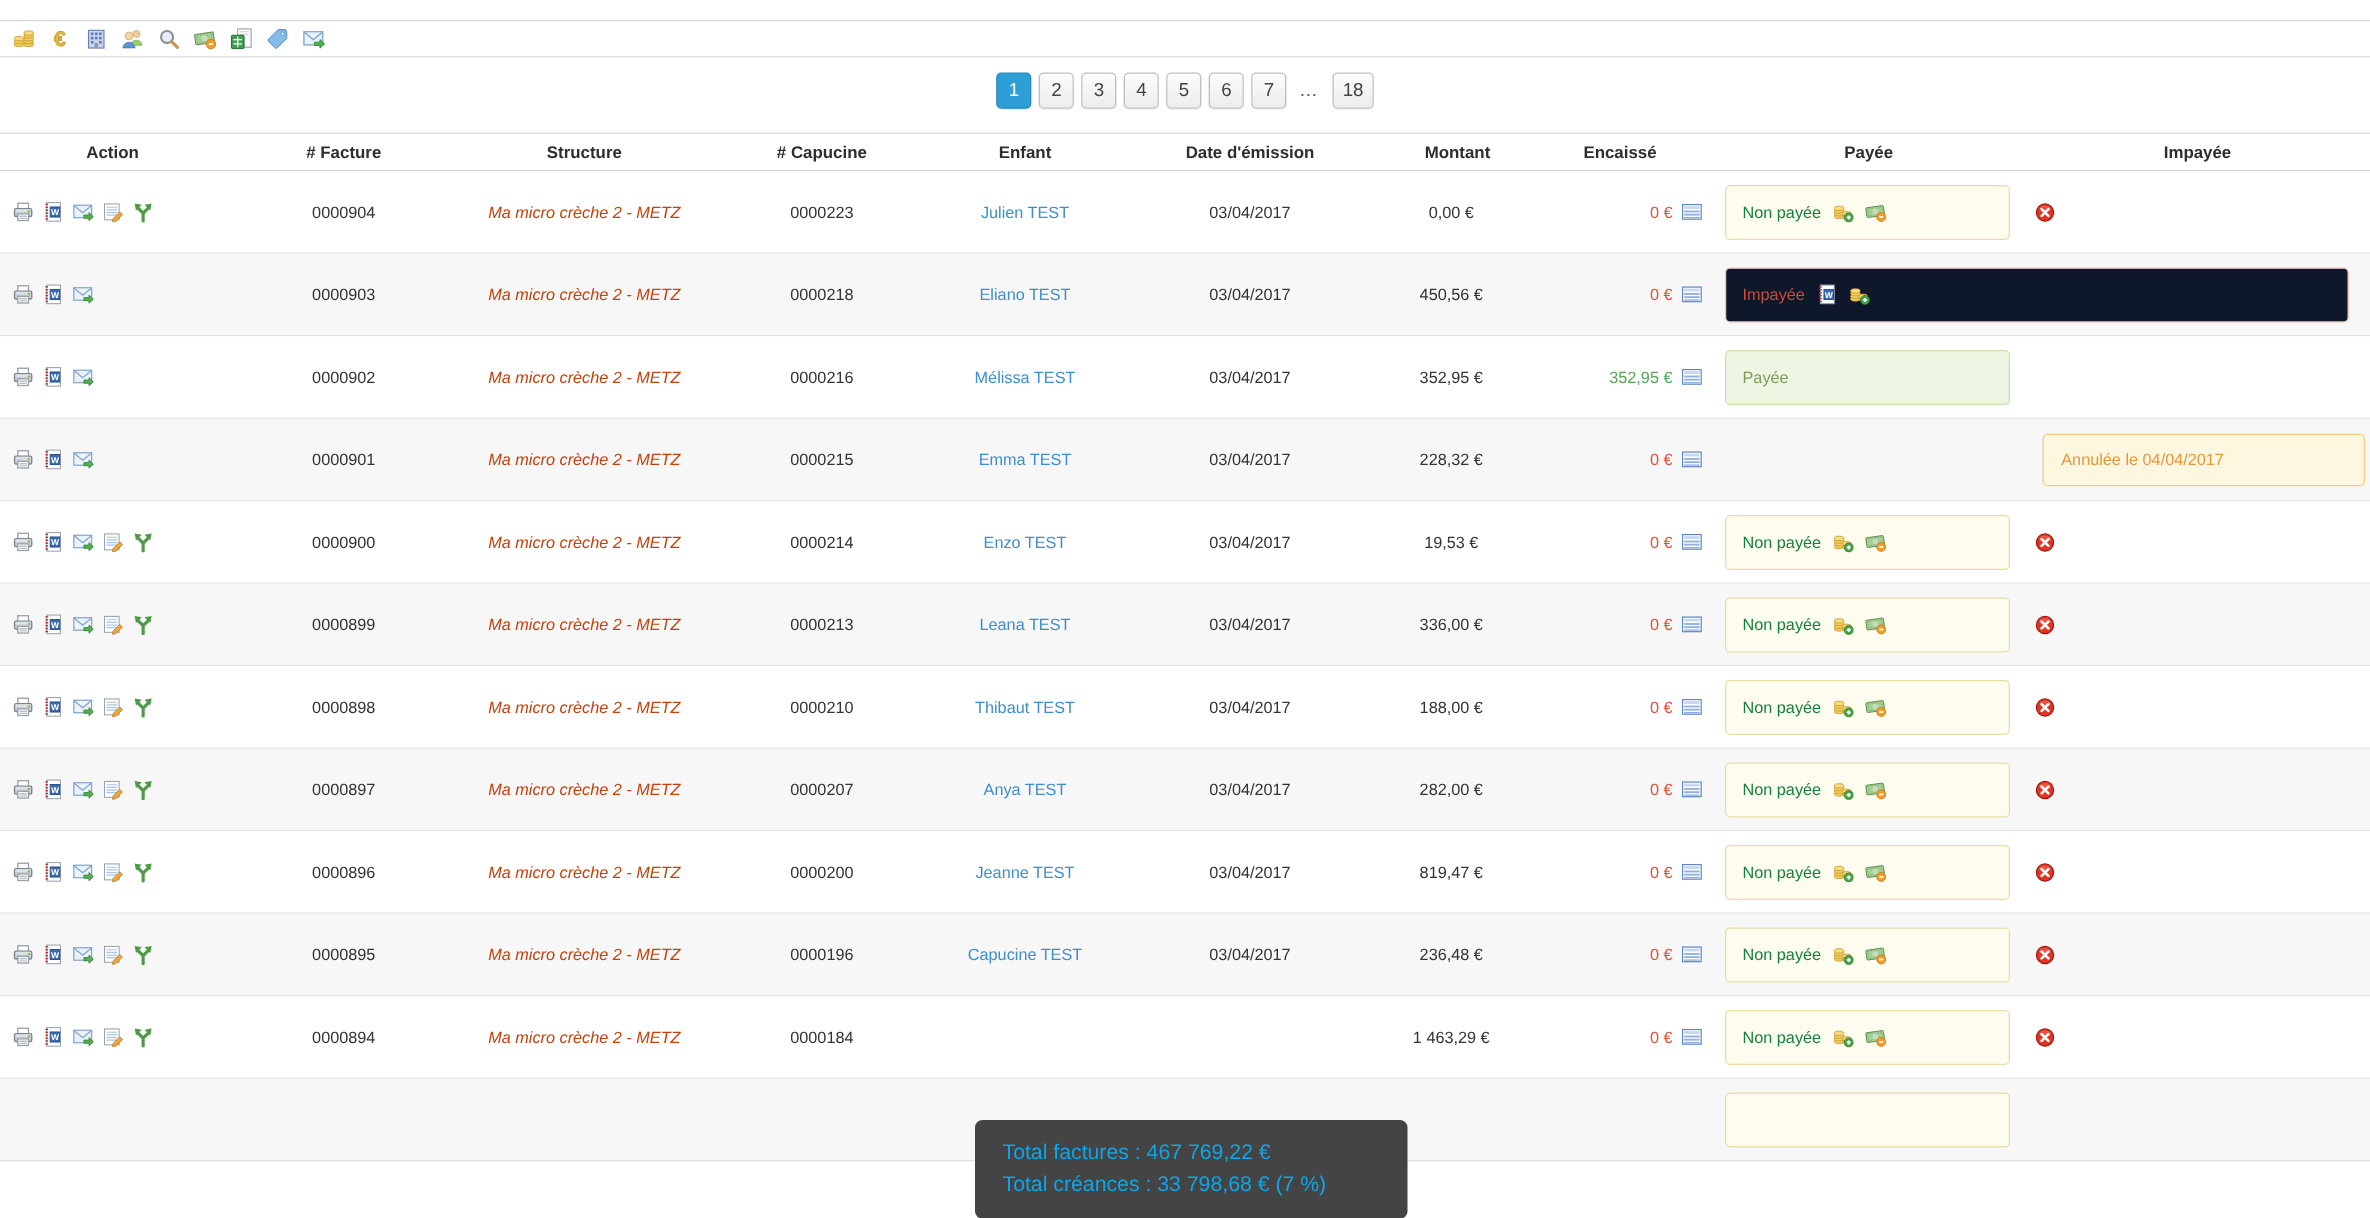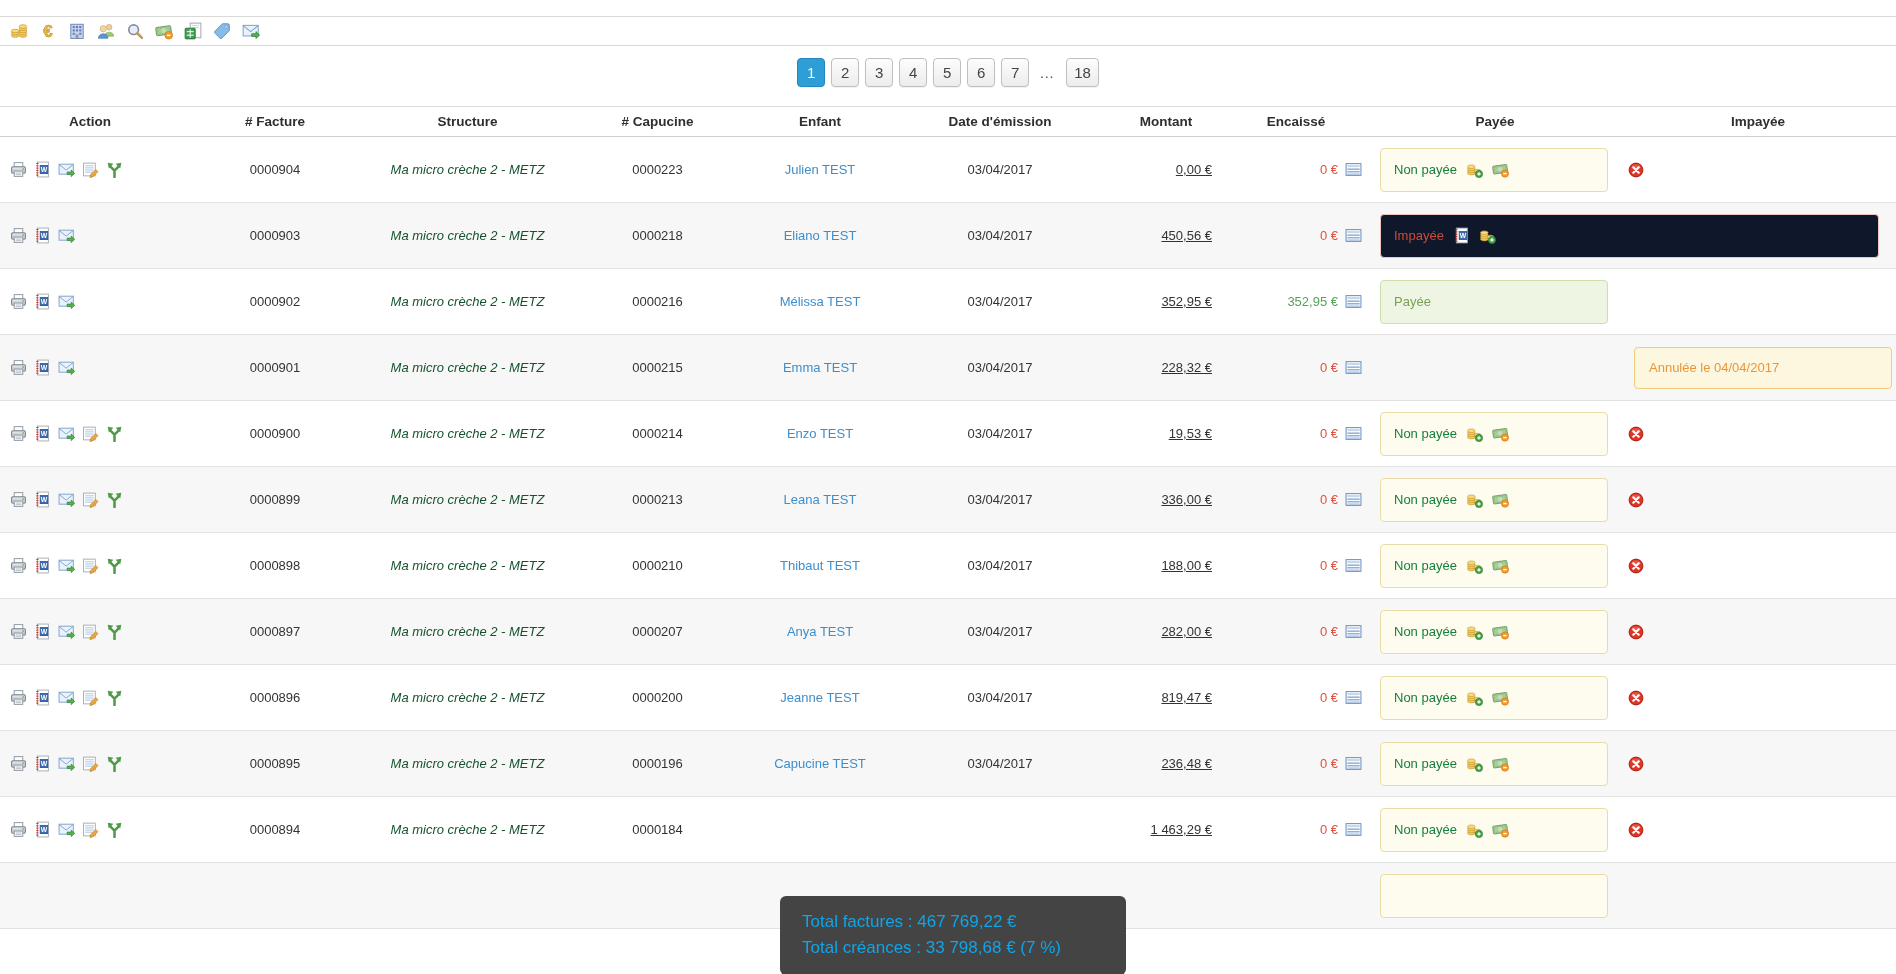--- a/index.html
+++ b/index.html
@@ -23,23 +23,23 @@
     grid-template-columns:180px 190px 195px 185px 140px 220px 112px 148px 250px 276px;
     align-items:center; }
   .thead { height:31px; border-top:1px solid #DCDCDC; border-bottom:1px solid #CFCFCF;
     font-weight:bold; font-size:13.5px; color:#2E2E2E; }
   .thead > div { text-align:center; }
   .trow { height:66px; border-bottom:1px solid #E2E2E2; font-size:13px; color:#333; background:#fff; }
   .trow.alt { background:#F7F7F7; }
   .cell { text-align:center; }
   .cell.actions { display:flex; gap:7px; padding-left:10px; align-items:center; }
   .cell.actions .icn { cursor:pointer; }
-  .cell.structure { color:#14532d; font-style:italic; }
+  .cell.structure { color:#c2410c; font-style:italic; }
   .enfant-link { color:#3D8ECC; cursor:pointer; }
-  .cell.montant { text-align:right; padding-right:10px;text-decoration:underline; }
+  .cell.montant { padding-right:10px; }
   .cell.encaisse { display:flex; justify-content:flex-end; align-items:center; gap:7px; padding-right:8px; }
   .cell.encaisse .icn { cursor:pointer; }
   .amount-red { color:#E1503C; }
   .amount-green { color:#55A555; }
   .status-box { display:flex; align-items:center; gap:9px; height:44px; border-radius:4px;
     padding:0 13px; font-size:13px; width:228px; margin-left:10px; position:relative; z-index:2; }
   .status-box .icn { cursor:pointer; }
   .status-box.np  { background:#FEFCEE; border:1px solid #E9DCA6; color:#15803d; }
   .status-box.imp { background:#0f172a; border:1px solid #EFC4BE; color:#CB4B3C; width:499px; }
   .status-box.paid{ background:#EEF6E3; border:1px solid #CBE0AC; color:#7C9E58; }

